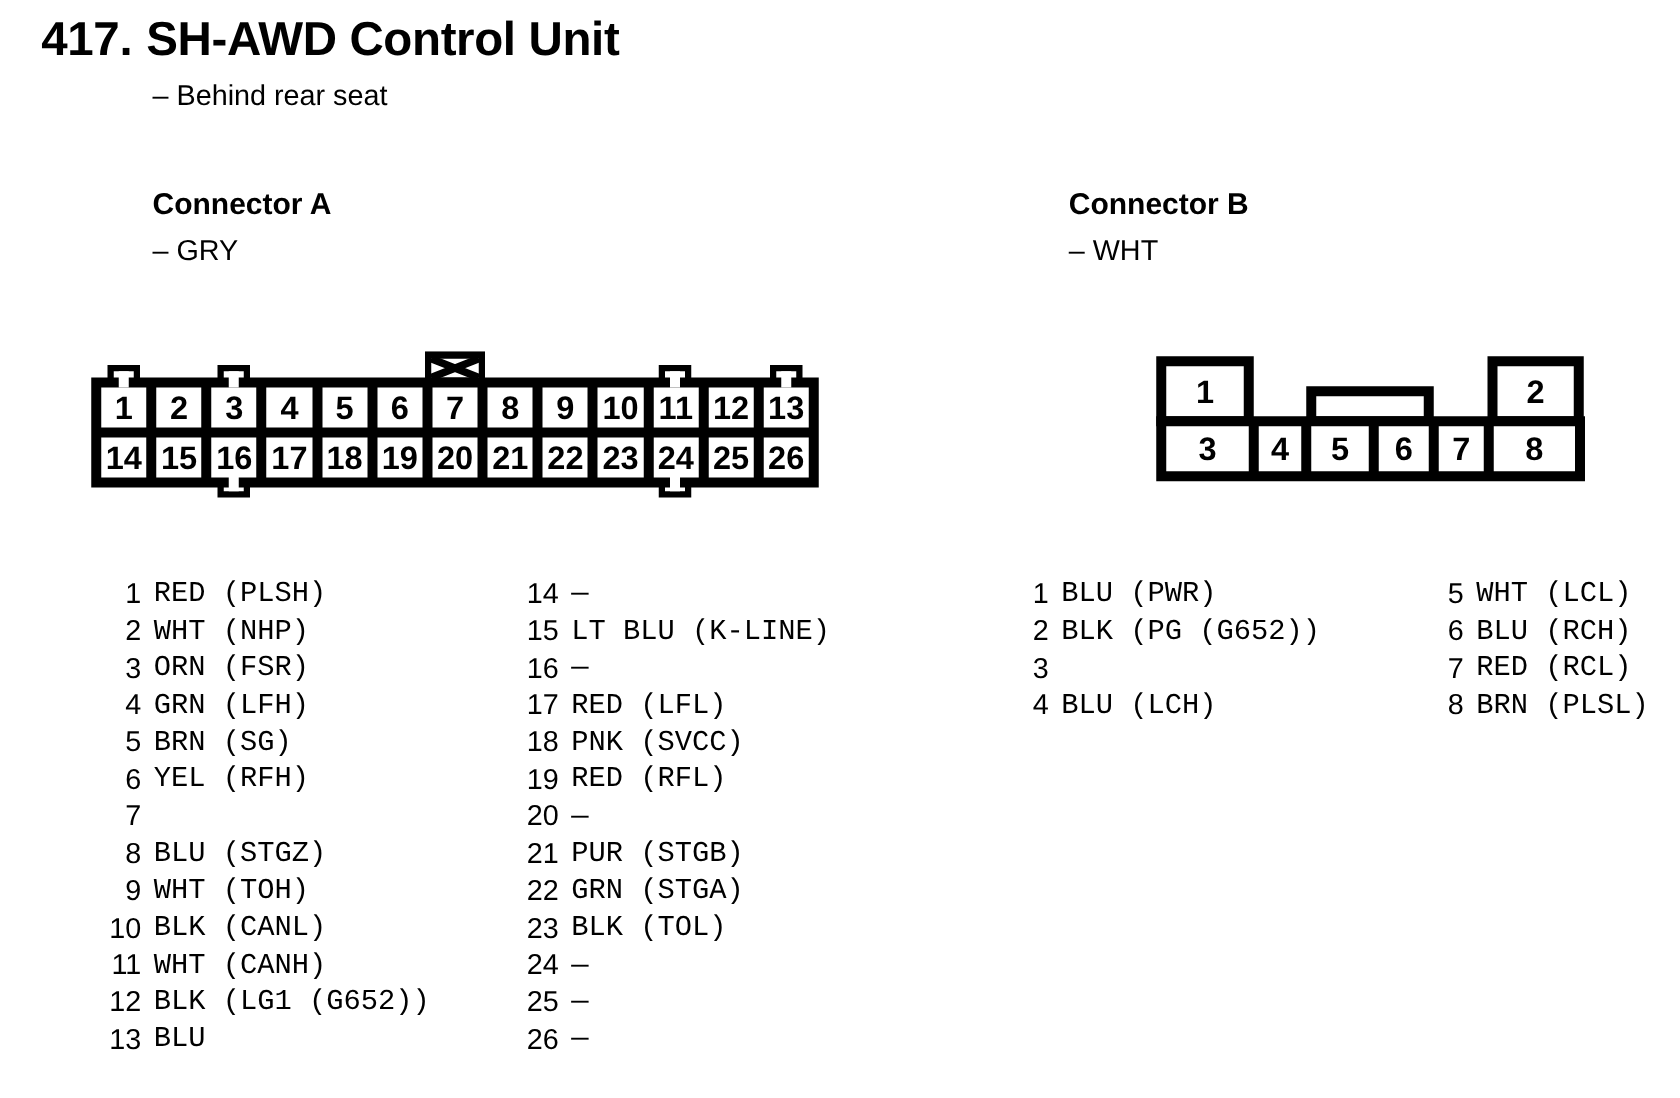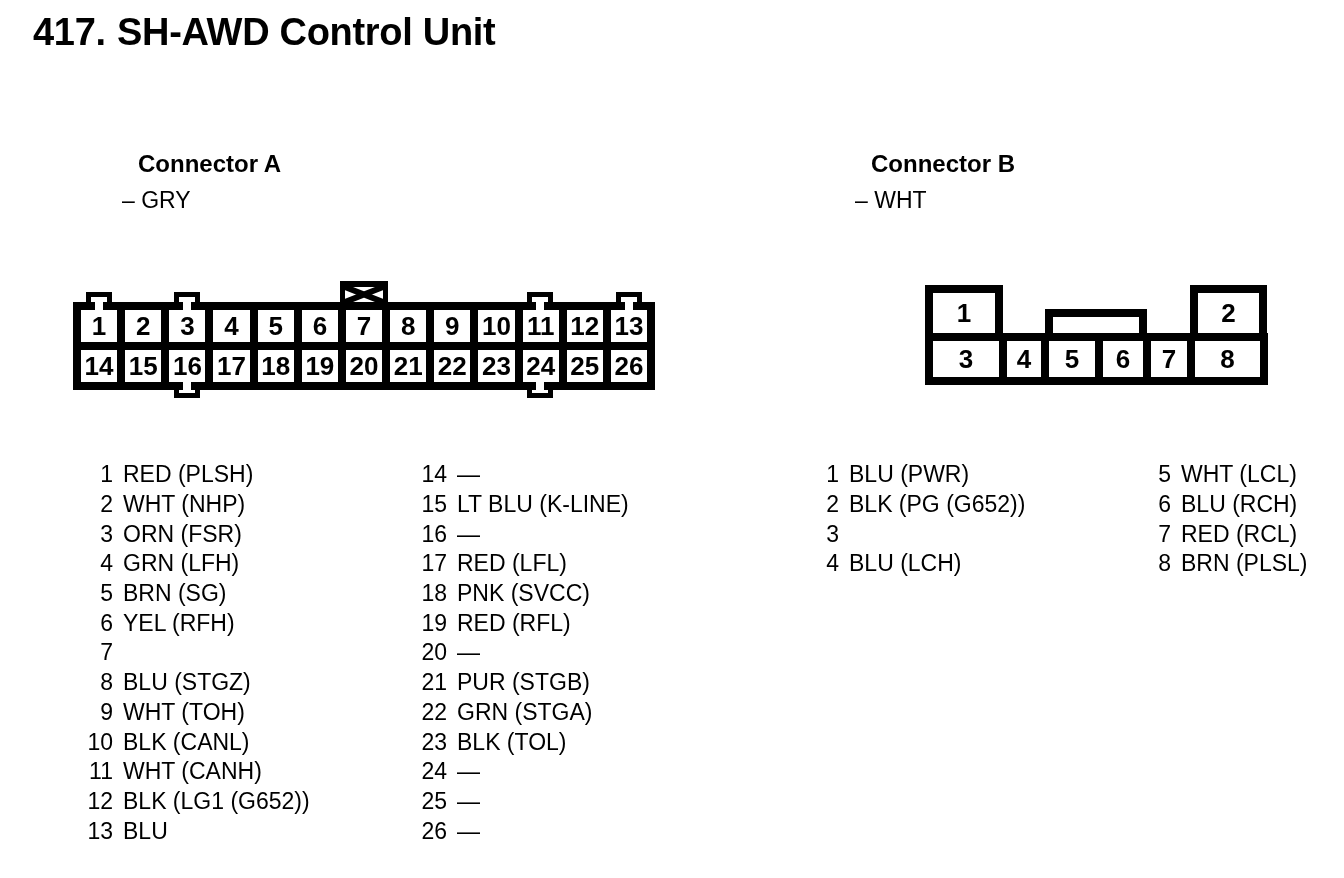--- a/index.html
+++ b/index.html
@@ -7,21 +7,21 @@
     width:1344px;height:878px;position:relative;background:#ffffff;color:#000;
     font-family:"Liberation Sans",sans-serif;overflow:hidden;
   }
   .page{position:absolute;left:0;top:0;width:1244px;height:878px;background:#fff;padding-left:21px;}
 
   
   .title-row{position:absolute;left:33px;top:10px;display:flex;font-weight:bold;
              font-size:38px;line-height:44px;letter-spacing:-0.3px;}
   .title-num{width:84px;}
   .loc-notes{position:absolute;left:122px;top:62px;font-size:23px;line-height:29.5px;}
-  .conn-heading{position:absolute;top:150px;font-size:24px;font-weight:bold;line-height:28px;margin-left:16px;}
+  .conn-heading{position:absolute;top:150px;font-size:24px;font-weight:bold;line-height:28px;}
   .conn-color{position:absolute;top:186px;font-size:23px;line-height:28px;text-align:center;}
   .col-a{left:122px;} .col-b{left:855px;}
 
   
   .connA-body{
     position:absolute;left:73px;top:302px;width:582px;height:88px;background:#000;
     box-sizing:border-box;padding:8px;display:flex;flex-direction:column;gap:8px;z-index:2;
   }
   .connA-row{display:flex;gap:8px;flex:1;}
   .pin-cell{flex:1;background:#fff;display:flex;align-items:center;justify-content:center;
@@ -50,36 +50,37 @@
          font-weight:bold;font-size:26px;z-index:1;}
   .b-box-1{left:925px;width:78px;}
   .b-box-2{left:1190px;width:77px;}
   .b-tab{position:absolute;left:1045px;top:309px;width:102px;height:32px;background:#fff;
          border:8px solid #000;box-sizing:border-box;z-index:1;}
 
   
   .pin-list{position:absolute;top:460px;font-size:23px;}
   .pin-list .pin-row{display:flex;height:29.7px;align-items:center;}
   .pin-num{width:26px;text-align:right;flex:0 0 26px;}
-  .pin-text{margin-left:10px;white-space:pre;}
+  .pin-text{margin-left:10px;white-space:pre;font-family:Liberation Mono, monospace;}
   .list-a-left{left:87px;}
   .list-a-right{left:421px;}
   .list-b-left{left:813px;}
   .list-b-right{left:1145px;}
 </style>
 </head>
 <body>
 
 <div class="page">
 
   <div class="title-row">
     <span class="title-num">417.</span>
     <span class="title-text">SH-AWD Control Unit</span>
   </div>
   <div class="loc-notes">
+    <div>– Behind rear seat</div>
   </div>
 
   <div class="conn-heading col-a">Connector A</div>
   <div class="conn-color col-a">– GRY</div>
   <div class="conn-heading col-b">Connector B</div>
   <div class="conn-color col-b">– WHT</div>
 
   <div>
 
     <div class="tab top" style="left:86px"></div>

